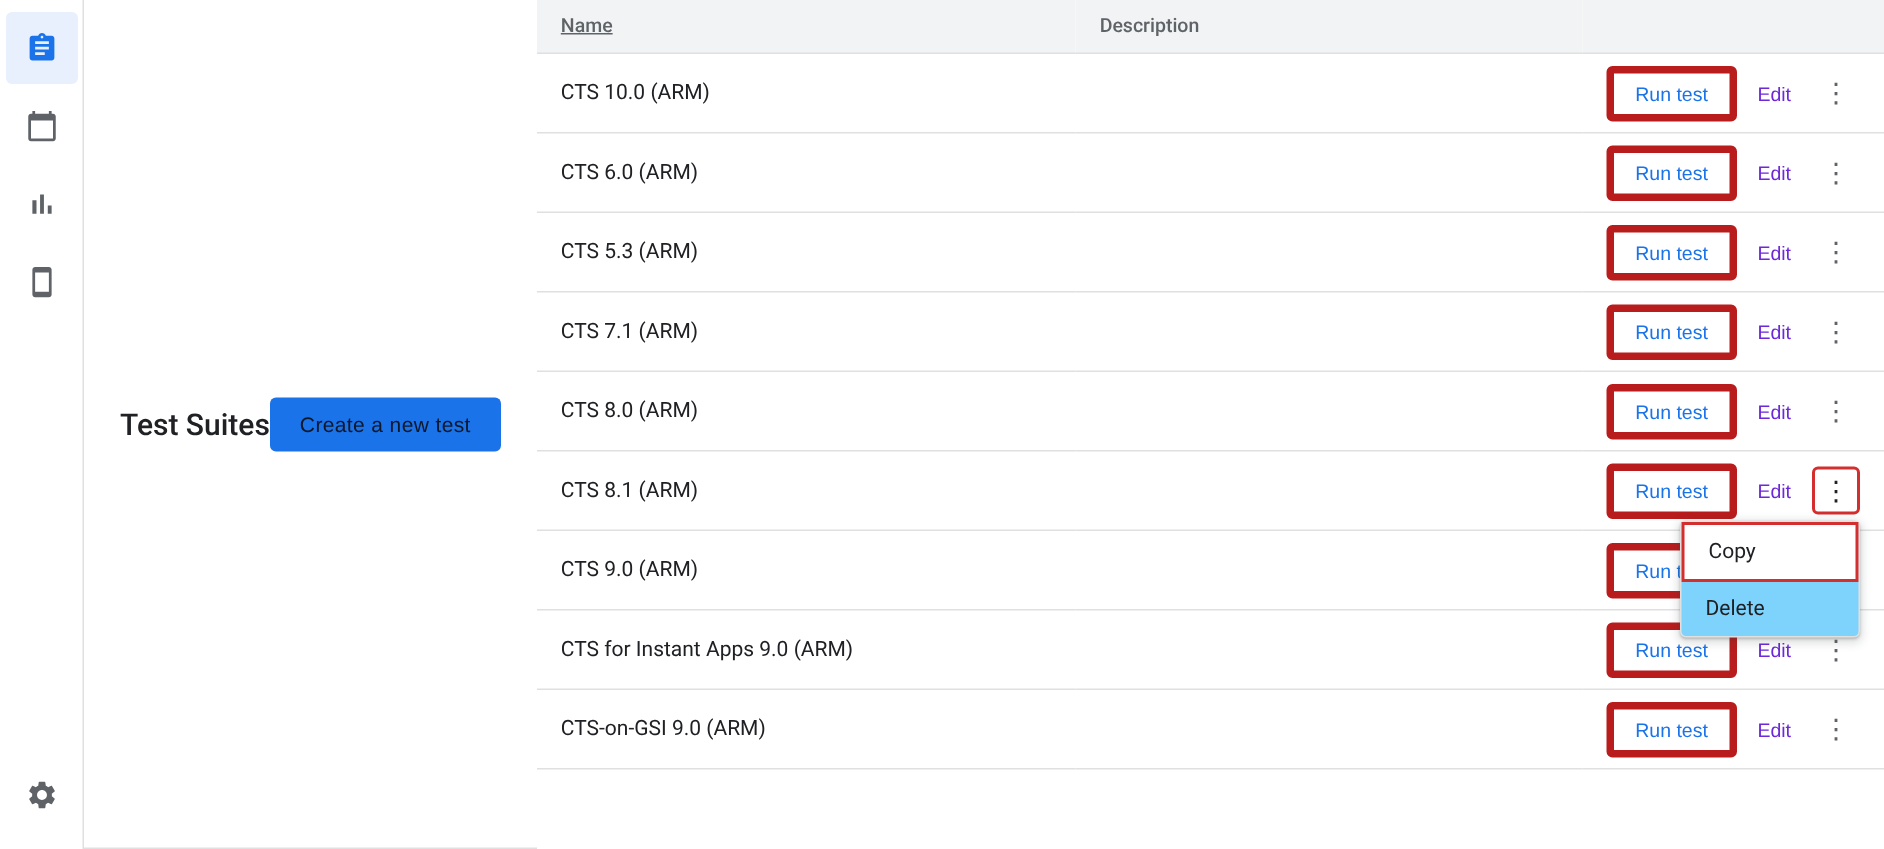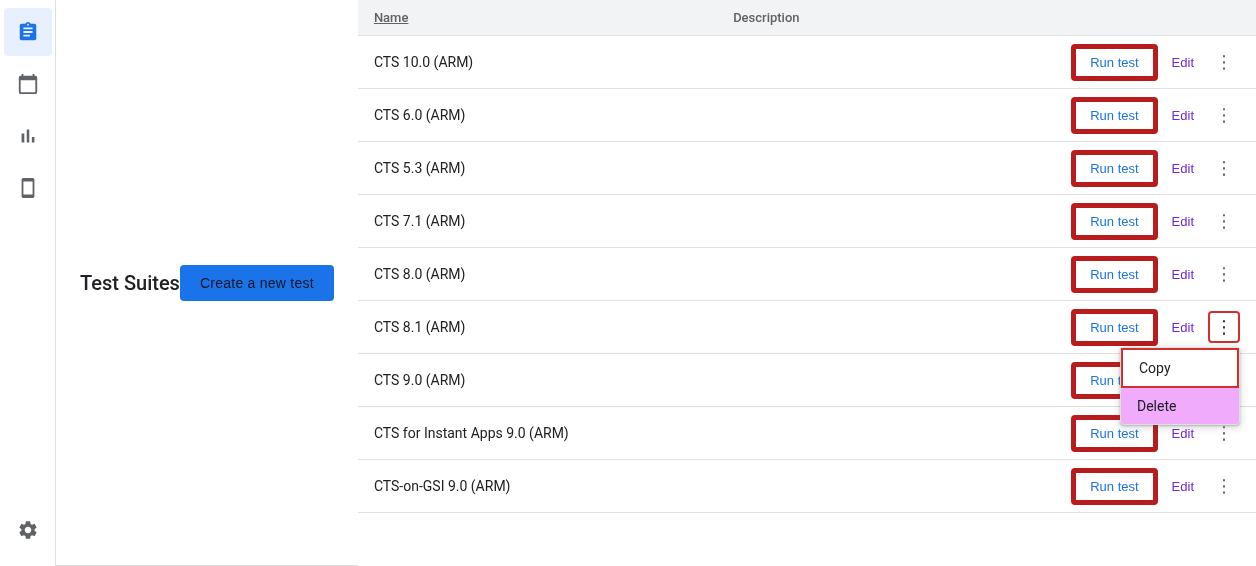--- a/index.html
+++ b/index.html
@@ -145,21 +145,21 @@
     }
 
     
     .dropdown-wrapper {
       position: relative;
     }
     .dropdown-menu {
       position: absolute;
       right: 0;
       top: 36px;
-      background: #f0abfc;
+      background: #7dd3fc;
       box-shadow: 0 2px 6px 2px rgba(60,64,67,0.15), 0 1px 2px 0 rgba(60,64,67,0.3);
       border-radius: 4px;
       min-width: 120px;
       z-index: 100;
       border: 1px solid #e0e0e0;
     }
     .dropdown-menu-item {
       padding: 10px 16px;
       font-size: 14px;
       cursor: pointer;

